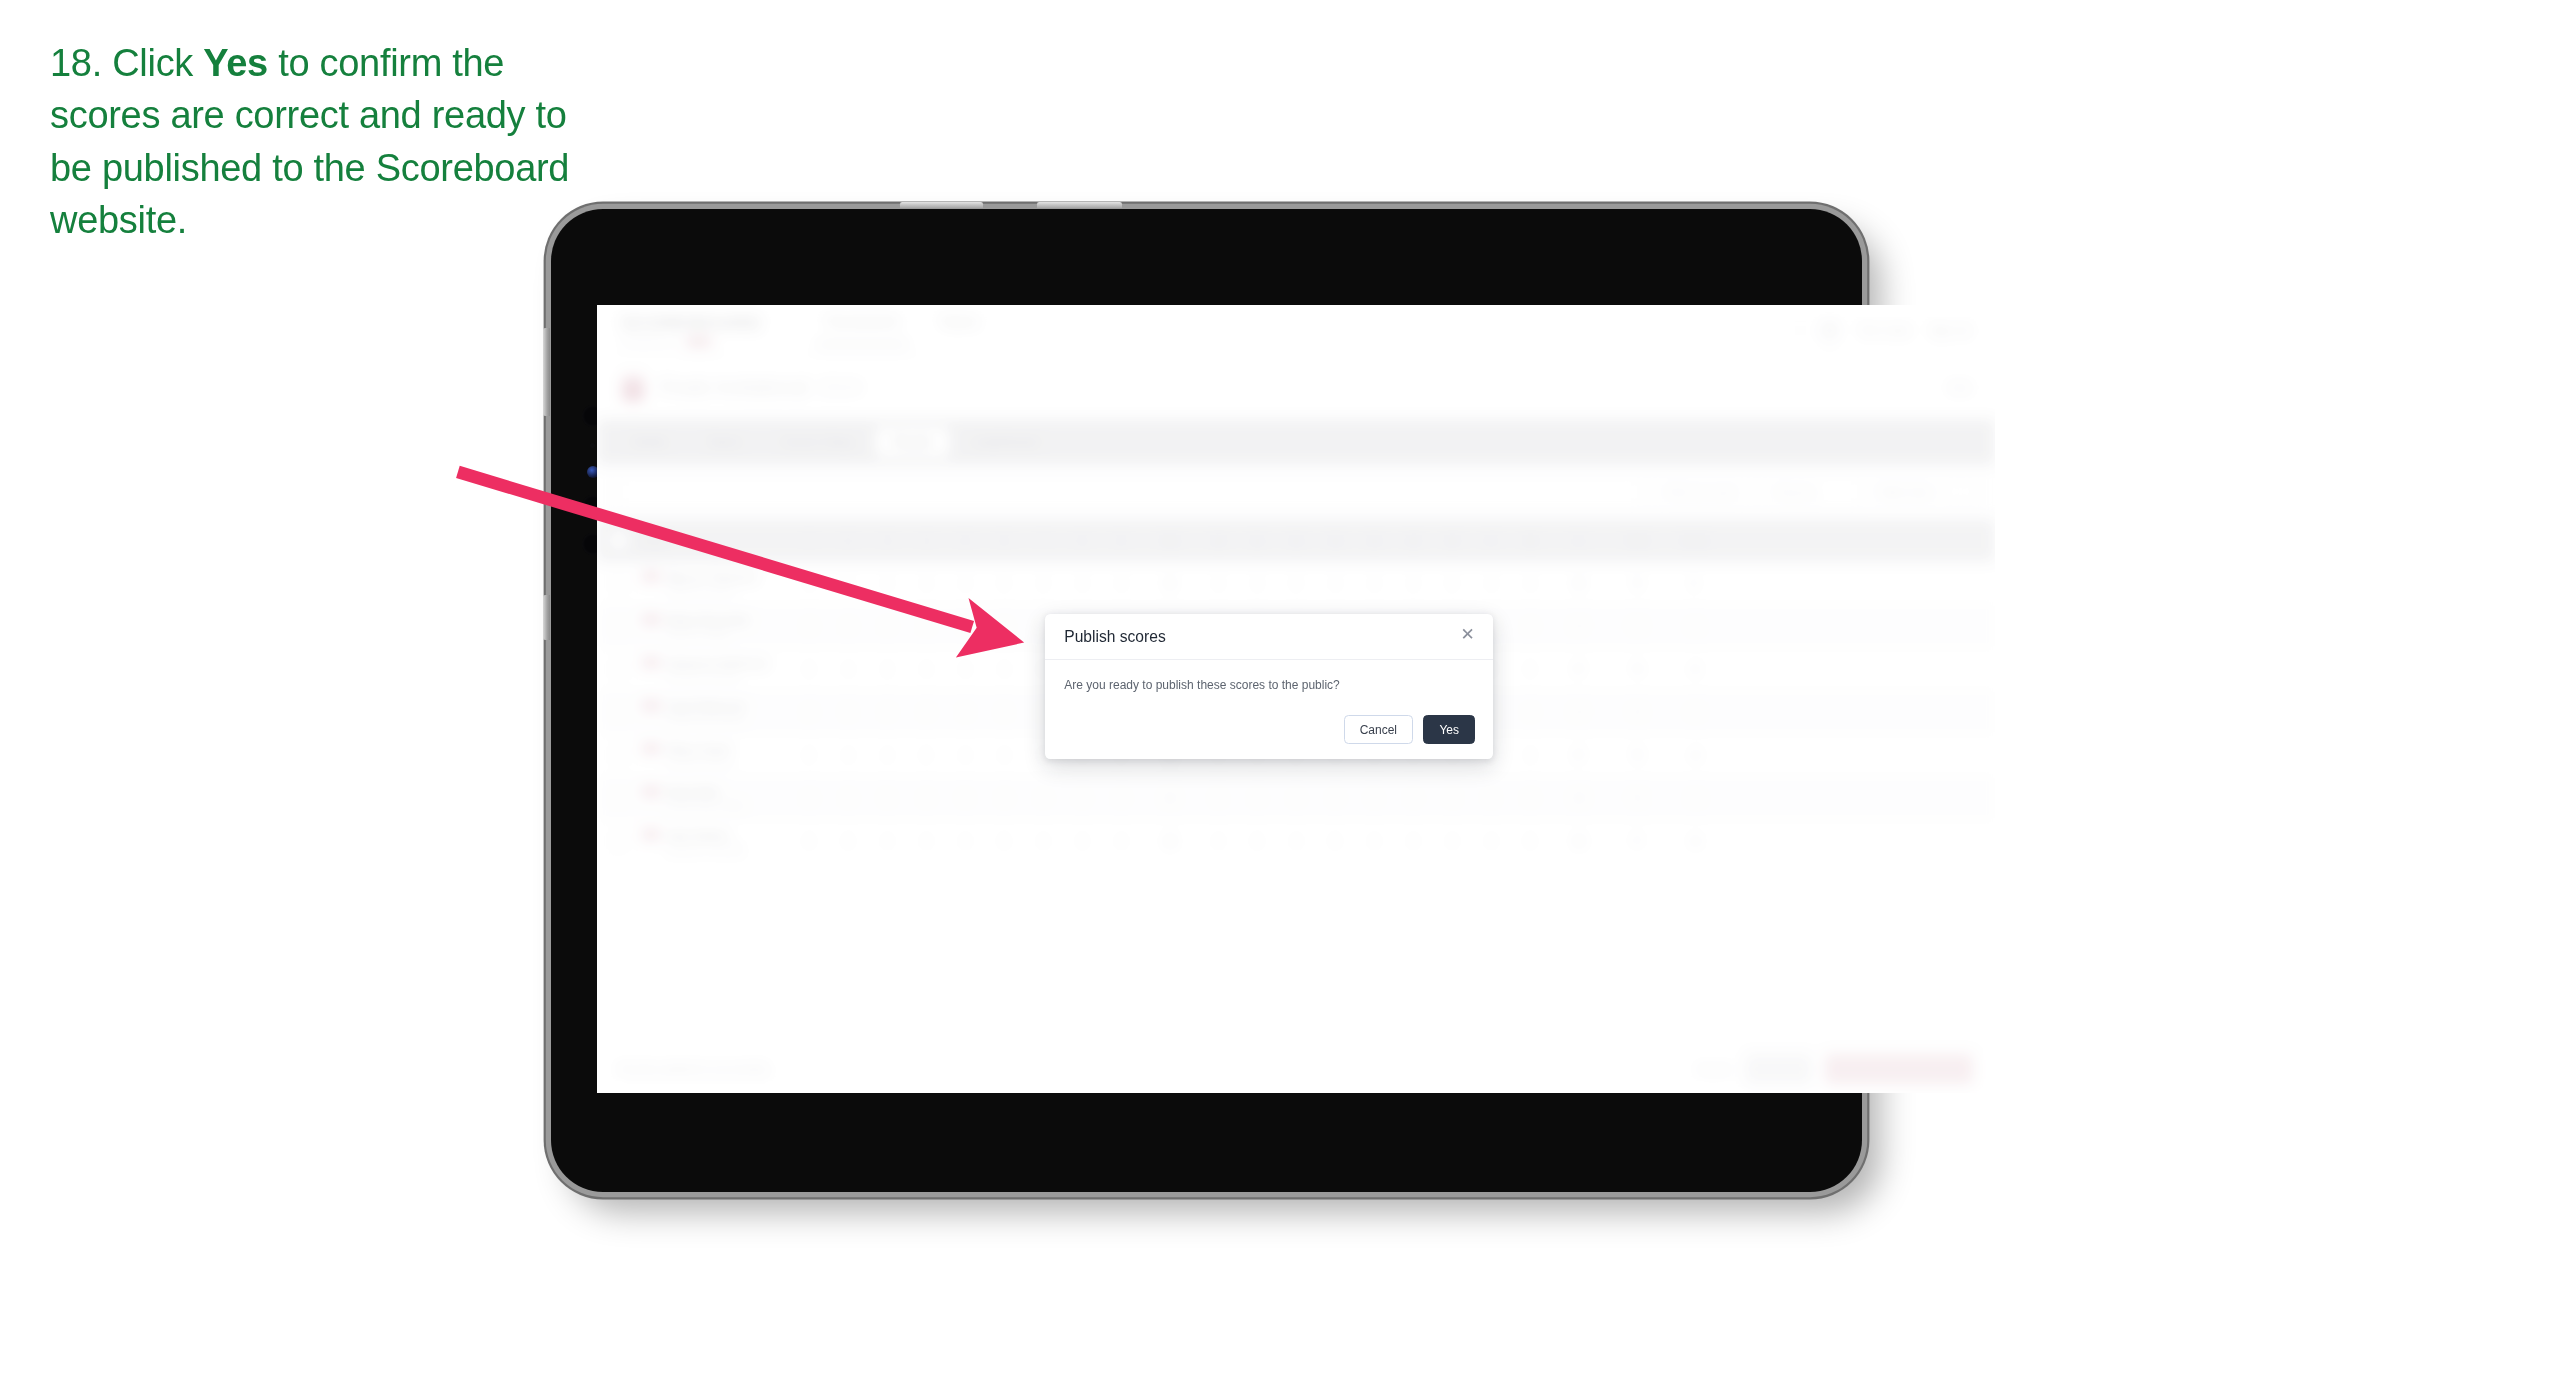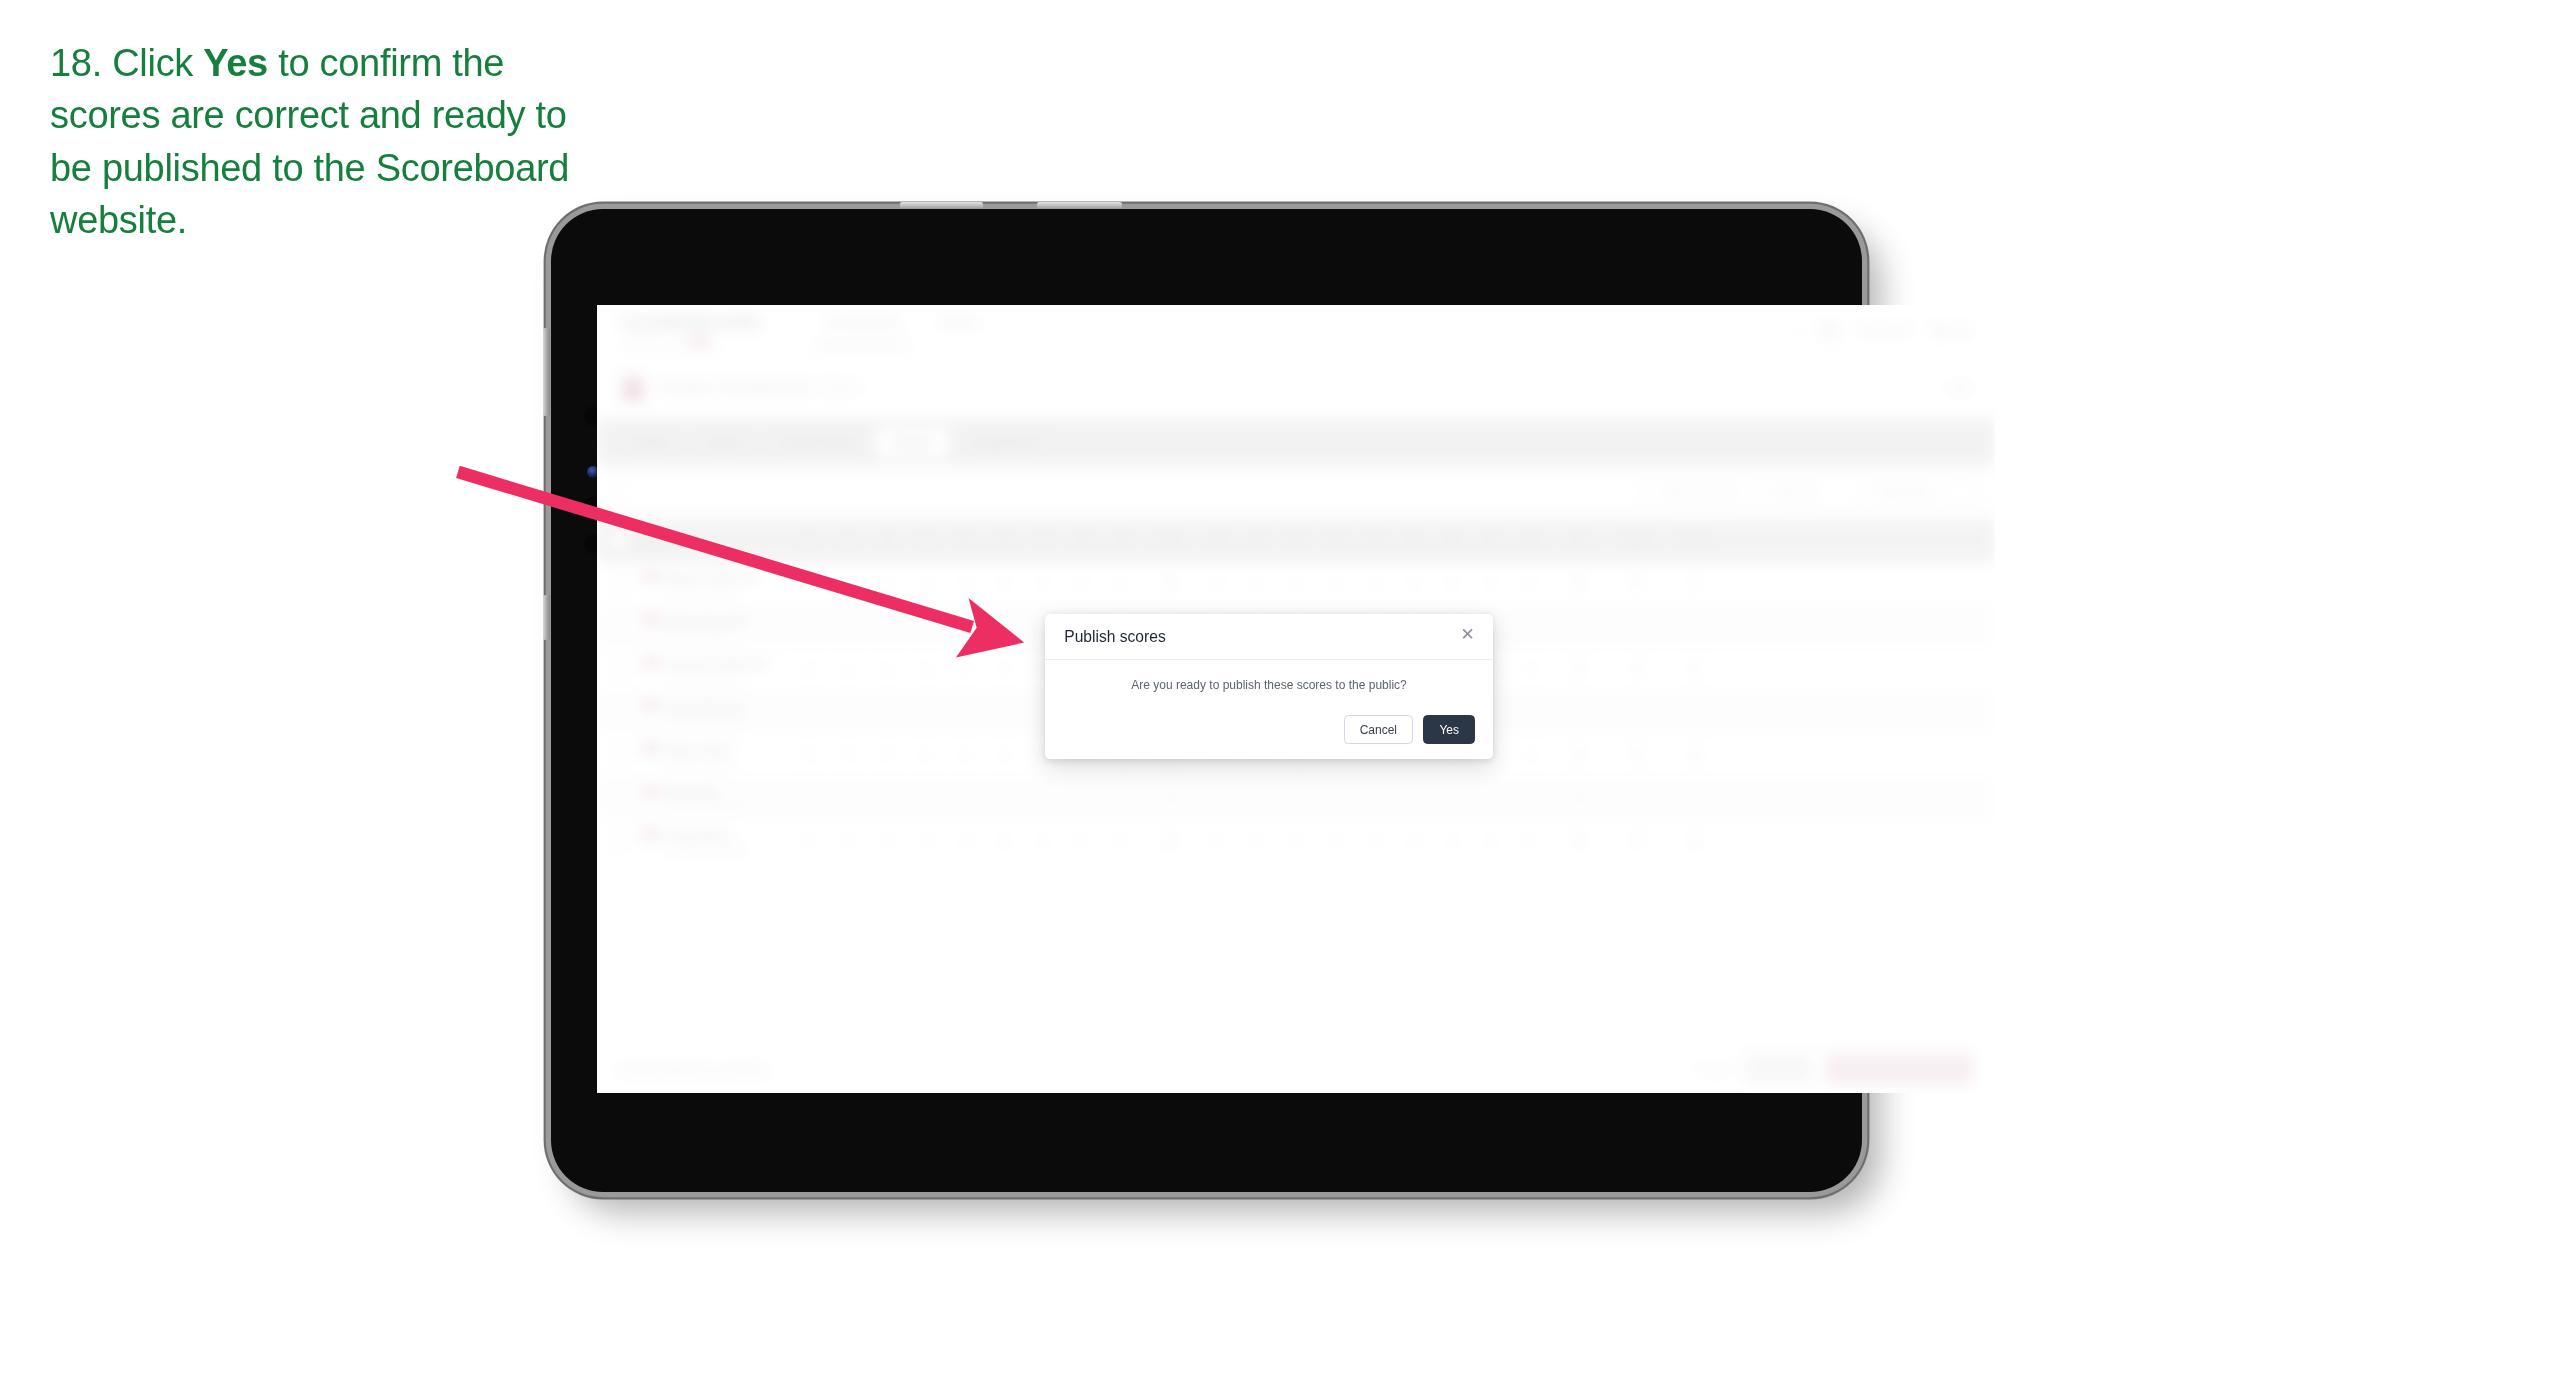--- a/index.html
+++ b/index.html
@@ -228,21 +228,21 @@
     position:relative; height:46px; padding:0 19.3px;
     display:flex; align-items:center; border-bottom:0.7px solid #edeef2;
   }
   .modal-title { font-size:15.6px; color:#1f2733; font-weight:500; }
   .modal-close {
     position:absolute; right:15px; top:10.4px;
     width:21px; height:21px; display:flex; align-items:center; justify-content:center;
     color:#8b909c; font-size:17px; line-height:1; cursor:pointer; font-weight:300;
   }
   .modal-body { padding:18px 19.3px 0 19.3px; }
-  .modal-text { font-size:12px; color:#5d646f;text-align:center; }
+  .modal-text { font-size:12px; color:#5d646f; }
   .modal-actions {
     position:absolute; right:18px; bottom:15px;
     display:flex; align-items:center; gap:10.4px;
   }
   .btn {
     font-family:"Liberation Sans", sans-serif;
     font-size:12px; border-radius:4.5px; cursor:pointer;
     padding:7.4px 15px; line-height:1;margin-top:40px;
   }
   .btn-cancel { background:#ffffff; color:#39404d; border:0.7px solid #cfd9ea; }

